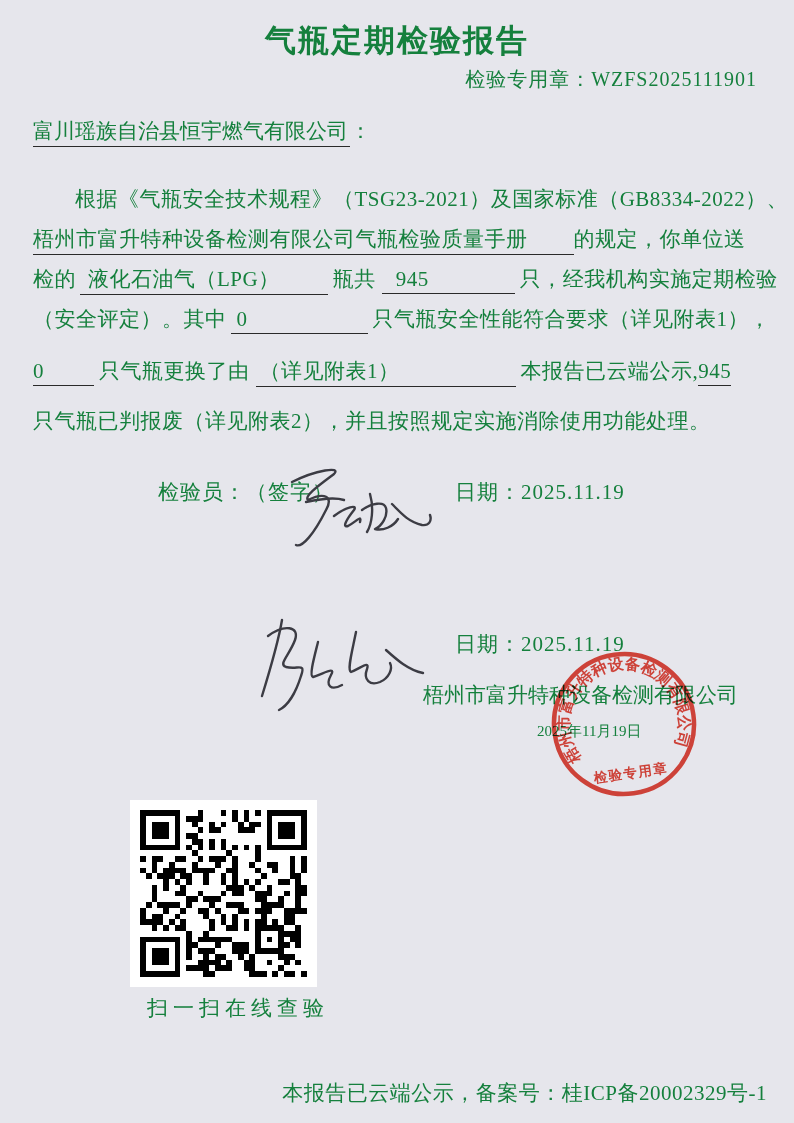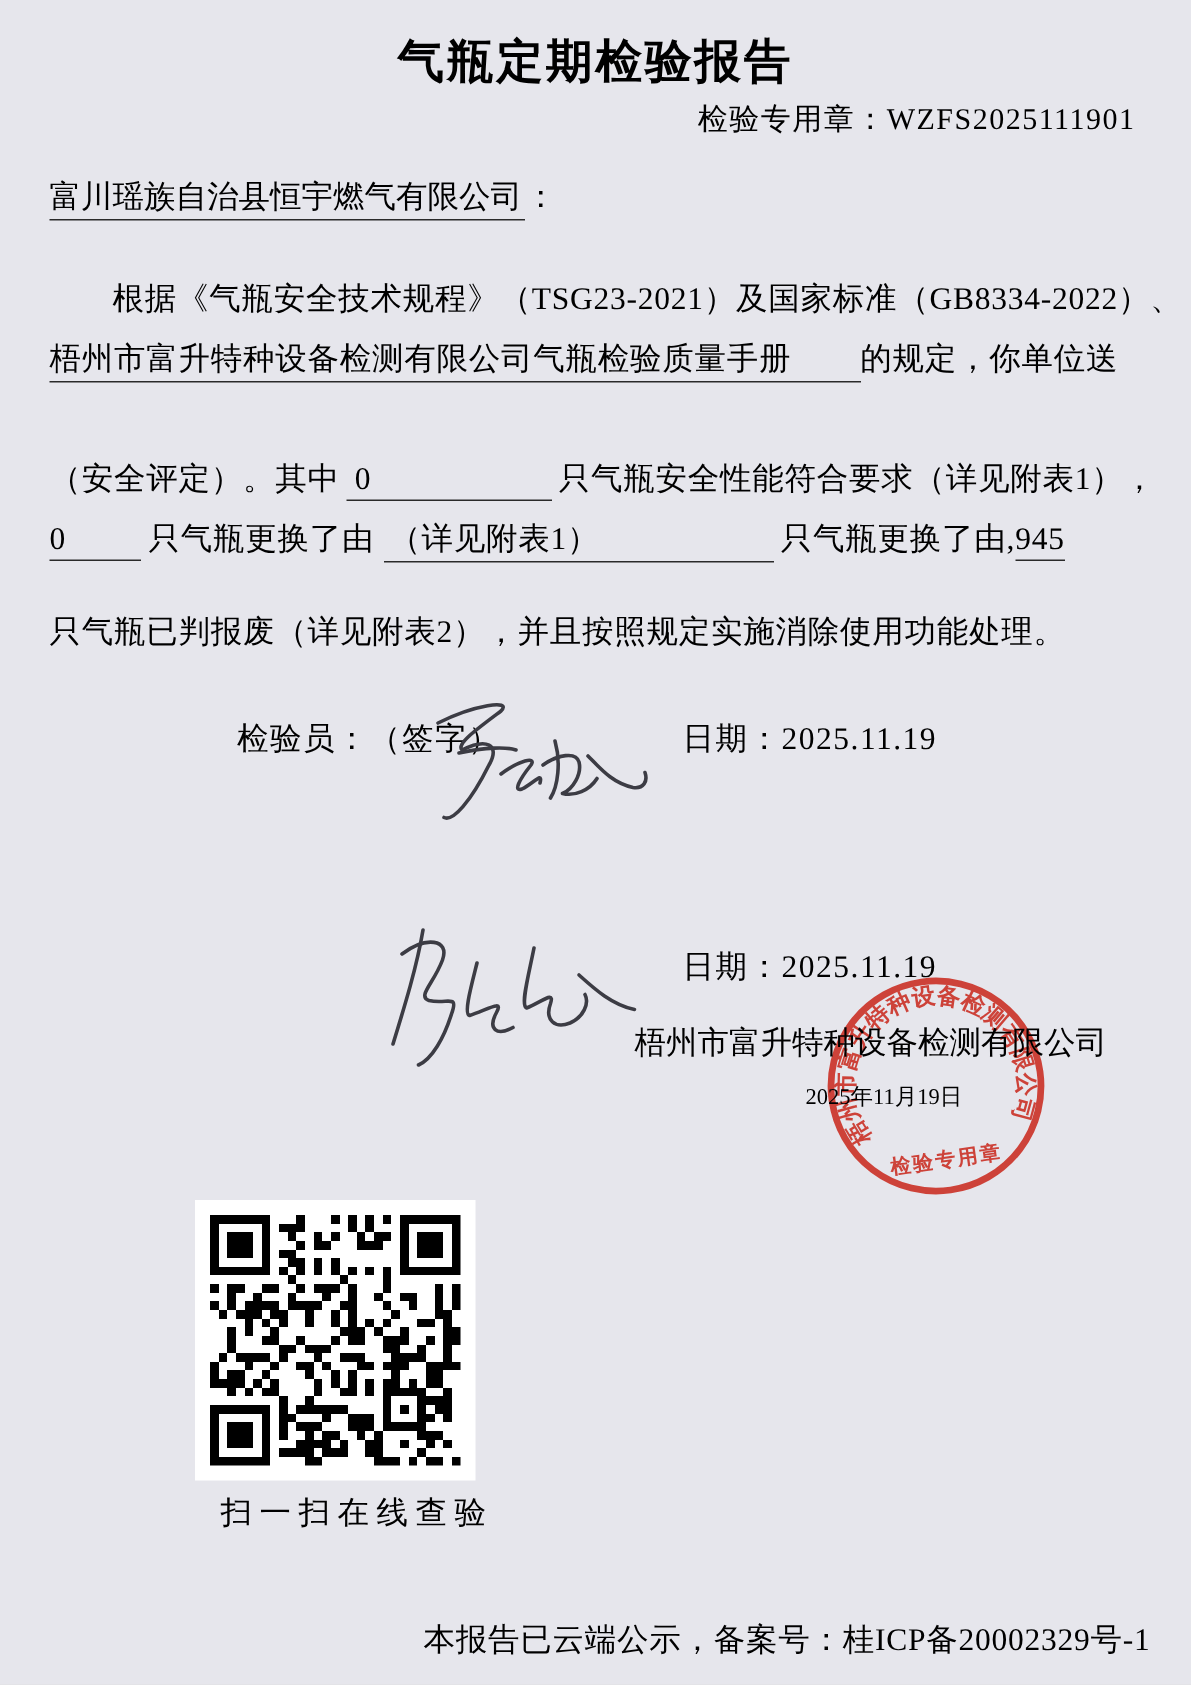--- a/index.html
+++ b/index.html
@@ -3,21 +3,21 @@
 <meta charset="utf-8">
 <style>
   html,body{margin:0;padding:0;}
   body{background:#d0d0d6;}
   .page{
     position:relative;
     width:794px;height:1123px;
     margin:0 auto;
     background:#e6e6ec;
     font-family:"Liberation Serif","DejaVu Serif",serif;
-    color:#000000;
+    color:#15803d;
     overflow:hidden;
   }
   .abs{position:absolute;}
   .doc-title{
     top:20px;left:0;width:794px;text-align:center;
     font-size:31px;font-weight:bold;letter-spacing:2px;
   }
   .report-no{top:66px;right:37px;font-size:20px;letter-spacing:1px;}
   .addressee{top:117px;left:33px;font-size:21px;}
   .addressee .ul{padding:0 2px 1px 0;}
@@ -27,21 +27,21 @@
   .l3{top:265px;}
   .l4{top:305px;}
   .l5{top:345px;}
   .l6{top:371px;margin-top:36px;}
   .ul{border-bottom:1.5px solid #2a2a2a;display:inline-block;padding-bottom:1px;}
   .pad-l2{padding-right:46px;}
   .pad-l3a{padding-left:8px;padding-right:48px;margin-left:4px;}
   .pad-l3b{padding-left:14px;padding-right:86px;margin-left:6px;}
   .pad-l4{padding-left:6px;padding-right:120px;margin-left:4px;}
   .pad-l5a{padding-right:50px;}
-  .pad-l5b{padding-left:4px;padding-right:116px;margin-left:6px;}
+  .pad-l5b{padding-left:4px;padding-right:116px;margin-left:6px;margin-top:12px;}
   .gap{margin-left:5px;}
   .sign-label{font-size:21px;letter-spacing:1px;}
   .inspector-label{top:478px;left:130px;margin-left:28px;}
   .inspector-date{top:478px;left:455px;}
   .approver-label{top:630px;left:130px;}
   .approver-date{top:630px;left:455px;}
   .company-name{top:681px;left:423px;font-size:21px;}
   .issue-date{top:722px;left:537px;font-size:15px;}
   .sig{stroke:#3c3c44;stroke-width:2.4;fill:none;stroke-linecap:round;stroke-linejoin:round;}
   .sig-inspector{top:452px;left:272px;}
@@ -64,24 +64,25 @@
   <div class="abs doc-title">气瓶定期检验报告</div>
 
   <div class="abs report-no"><span>检验专用章：</span><span>WZFS2025111901</span></div>
 
   <div class="abs addressee"><span class="ul">富川瑶族自治县恒宇燃气有限公司</span><span>：</span></div>
 
   <div class="abs body-line l1"><span>根据《气瓶安全技术规程》（TSG23-2021）及国家标准（GB8334-2022）、</span></div>
 
   <div class="abs body-line l2"><span class="ul pad-l2">梧州市富升特种设备检测有限公司气瓶检验质量手册</span><span>的规定，你单位送</span></div>
 
+  <div class="abs body-line l3"><span>检的</span><span class="ul pad-l3a">液化石油气（LPG）</span><span class="gap">瓶共</span><span class="ul pad-l3b">945</span><span class="gap">只，经我机构实施定期检验</span></div>
 
   <div class="abs body-line l4"><span>（安全评定）。其中</span><span class="ul pad-l4">0</span><span class="gap">只气瓶安全性能符合要求（详见附表1），</span></div>
 
-  <div class="abs body-line l5"><span class="ul pad-l5a">0</span><span class="gap">只气瓶更换了由</span><span class="ul pad-l5b">（详见附表1）</span><span class="gap">只气瓶更换了由,</span><span class="ul">945</span></div>
+  <div class="abs body-line l5"><span class="ul pad-l5a">0</span><span class="gap">只气瓶更换了由</span><span class="ul pad-l5b">（详见附表1）</span><span class="gap">本报告已云端公示,</span><span class="ul">945</span></div>
 
   <div class="abs body-line l6"><span>只气瓶已判报废（详见附表2），并且按照规定实施消除使用功能处理。</span></div>
 
   <div class="abs sign-label inspector-label">检验员：（签字）</div>
   <div class="abs sign-label inspector-date"><span>日期：</span><span>2025.11.19</span></div>
 
   <svg class="abs sig-inspector" width="170" height="108" viewBox="0 0 170 108">
     <path class="sig" d="M20,30 C44,18 70,14 62,22 C46,34 32,44 36,48 C52,40 62,44 54,58 C42,82 30,96 24,93"></path>
     <path class="sig" d="M34,50 C52,46 66,46 72,48"></path>
     <path class="sig" d="M62,64 C74,55 86,52 82,58 C74,68 70,76 76,74 C84,70 90,62 88,70"></path>

